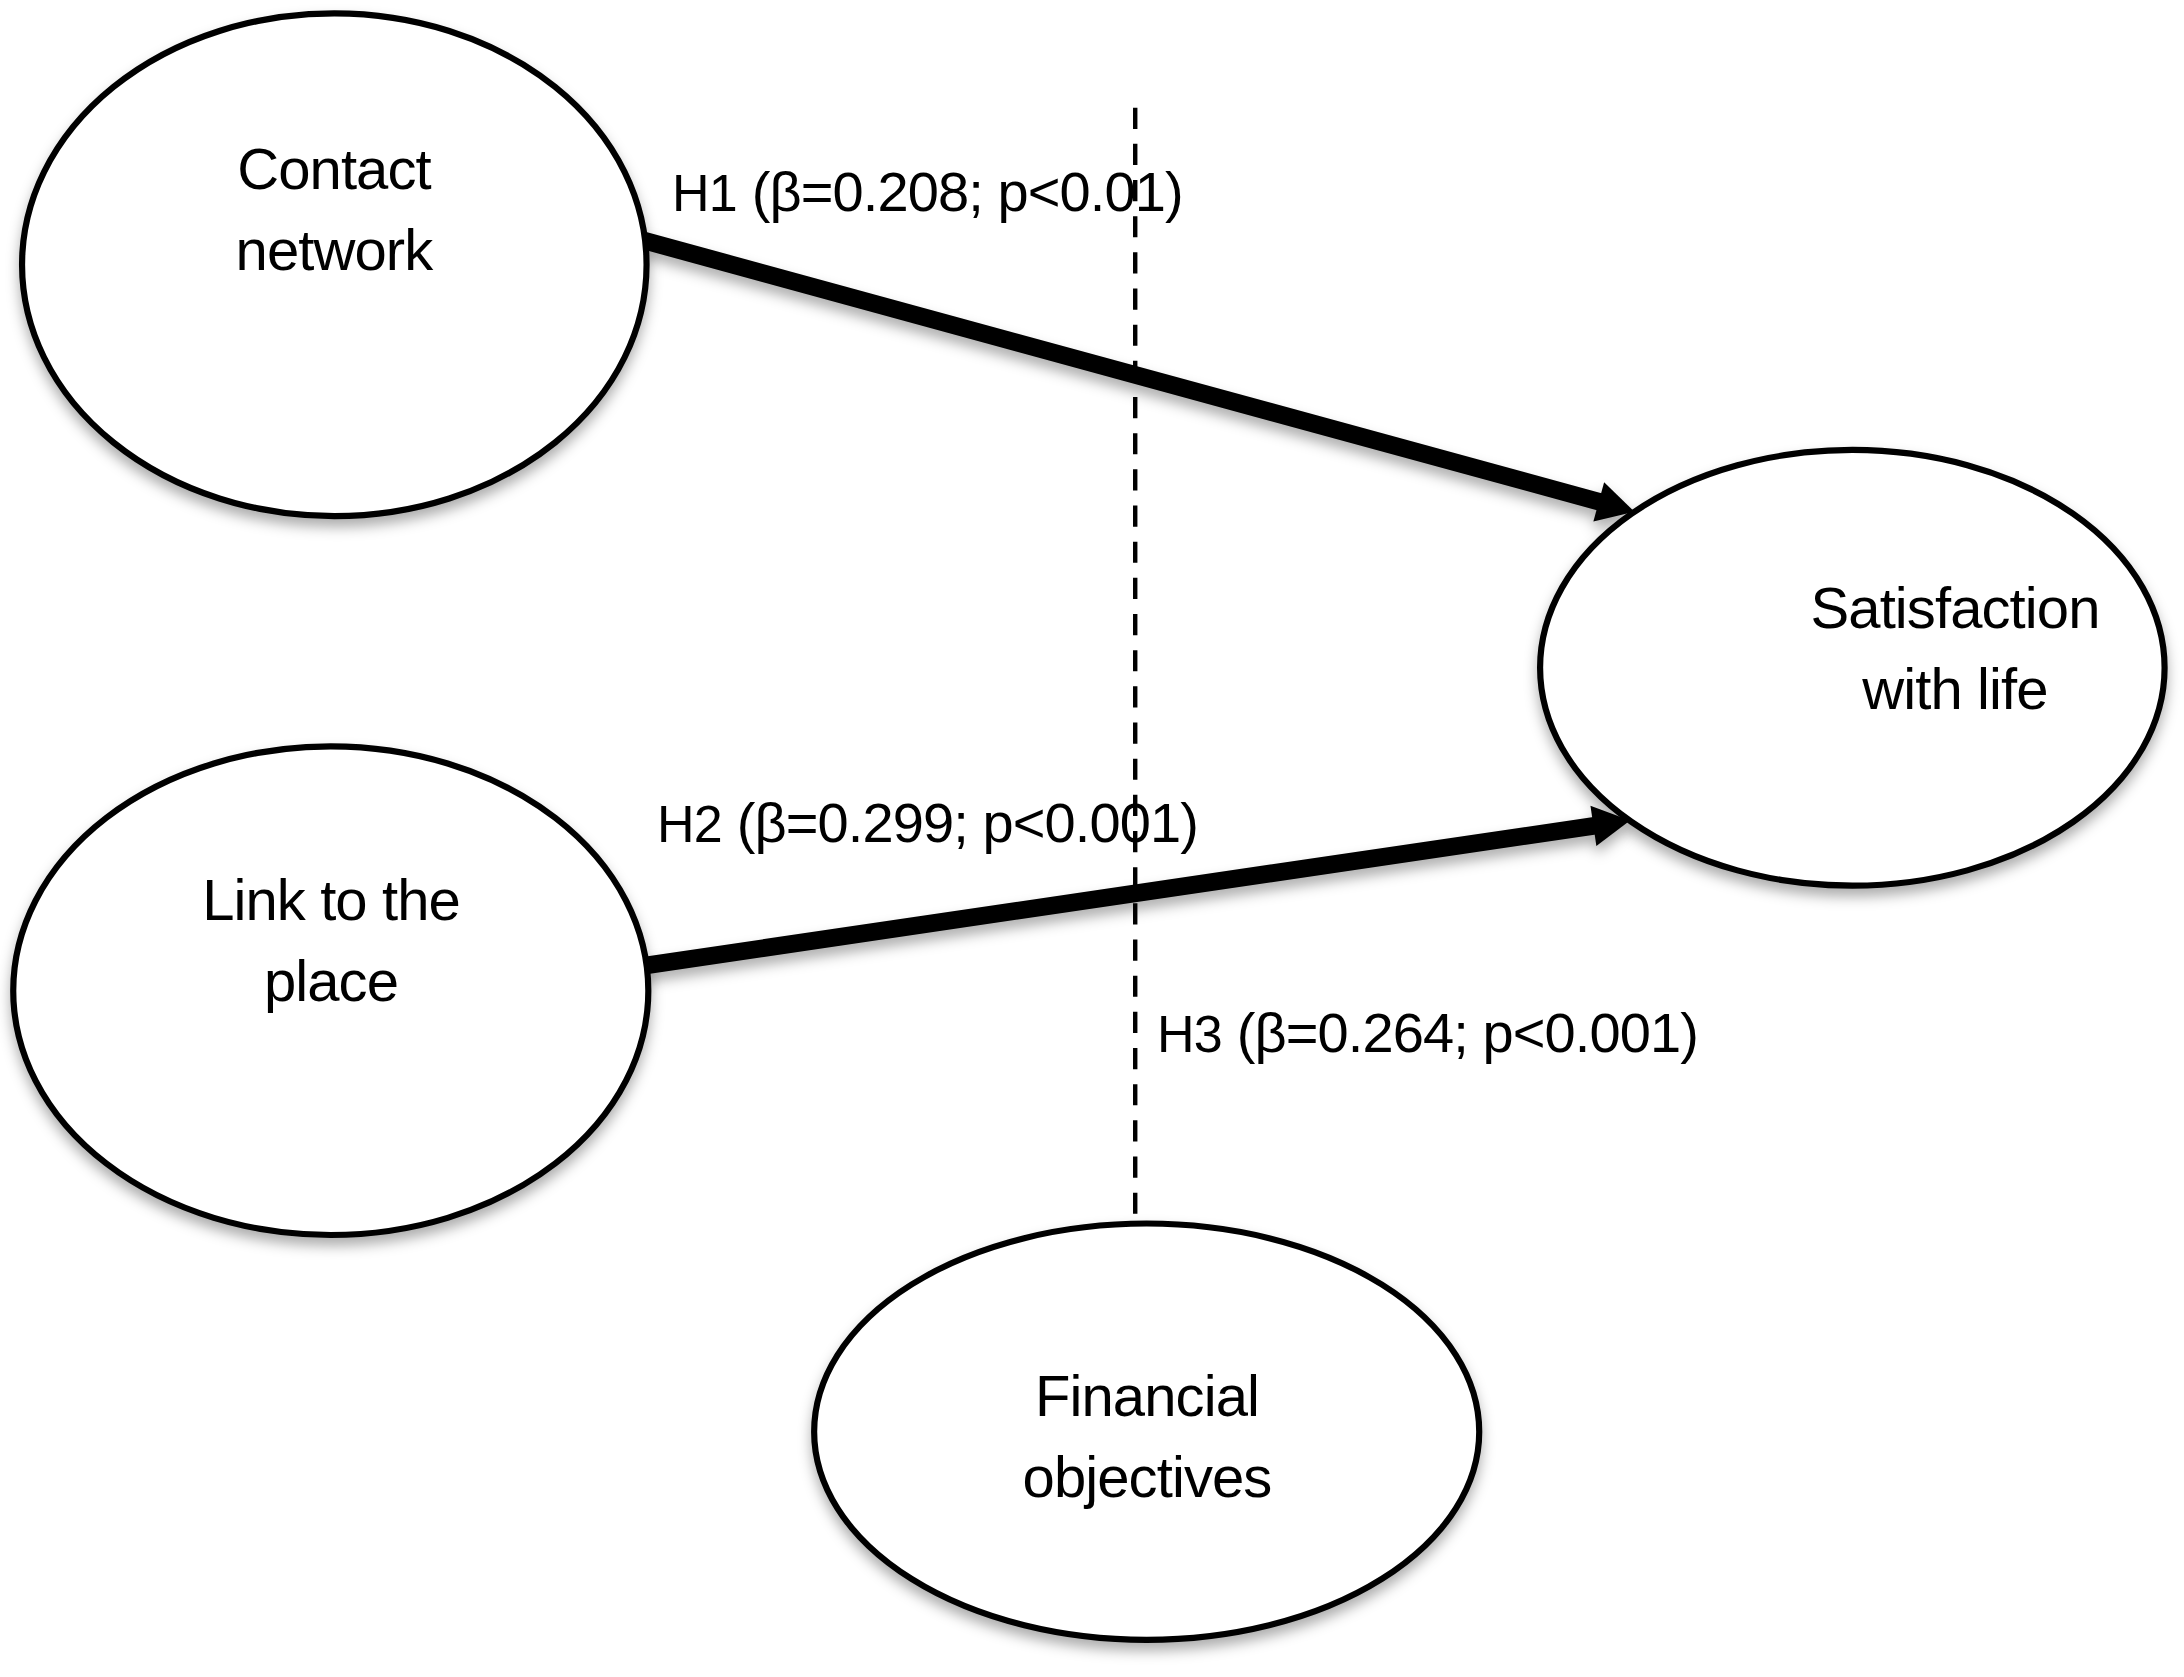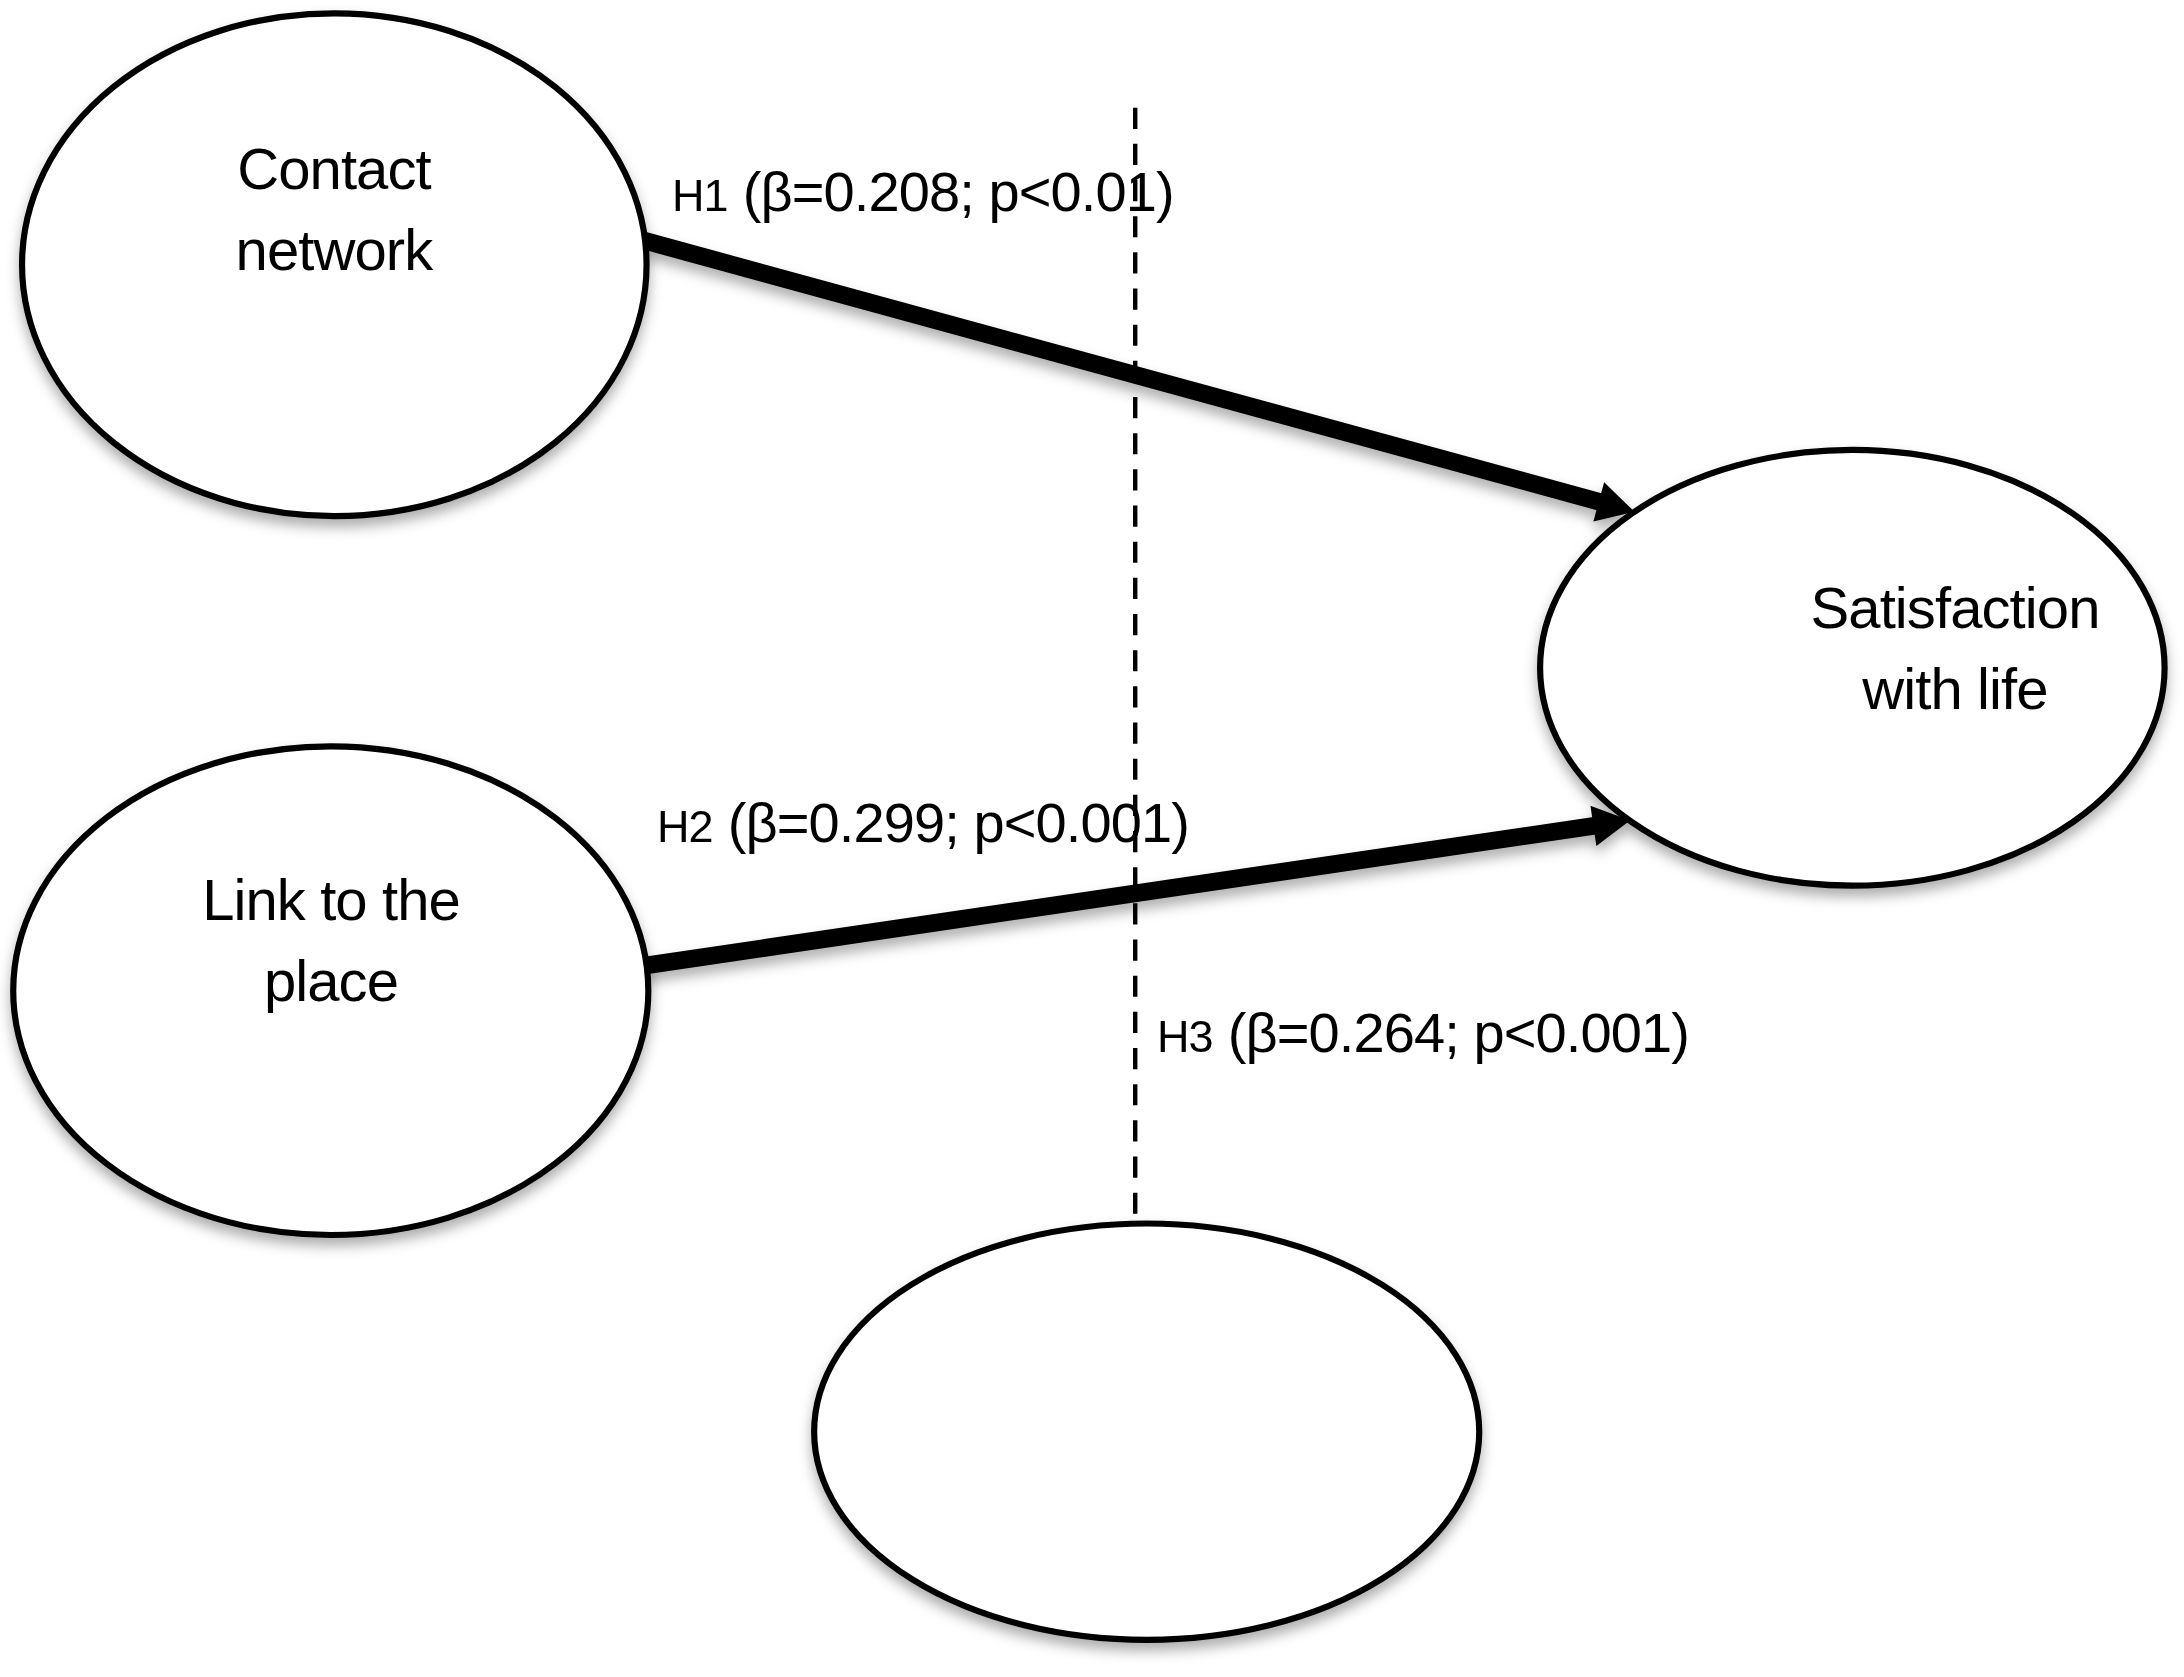--- a/index.html
+++ b/index.html
@@ -35,21 +35,21 @@
     white-space: nowrap;
     letter-spacing: -0.9px;
   }
   .h-label {
     position: absolute;
     transform: translateY(-50%);
     white-space: nowrap;
     line-height: 1;
   }
   .h-id {
-    font-size: 45px;
+    font-size: 52px;
     letter-spacing: -0.9px;
   }
   .h-stats {
     font-size: 56px;
     margin-left: 15px;
     letter-spacing: -0.9px;
   }
 </style>
 </head>
 <body>
@@ -79,20 +79,24 @@
   <div class="node-label" style="left:334px; top:209px;">
     <div>Contact</div>
     <div>network</div>
   </div>
 
   <div class="node-label" style="left:331px; top:940px;">
     <div>Link to the</div>
     <div>place</div>
   </div>
 
+  <div class="node-label" style="left:1147px; top:1436px;">
+    <div>Financial</div>
+    <div>objectives</div>
+  </div>
 
   <div class="node-label" style="left:1955px; top:648px;">
     <div>Satisfaction</div>
     <div>with life</div>
   </div>
 
   <div class="h-label" style="left:672px; top:192px;">
     <span class="h-id">H1</span><span class="h-stats">(β=0.208; p&lt;0.01)</span>
   </div>
 

